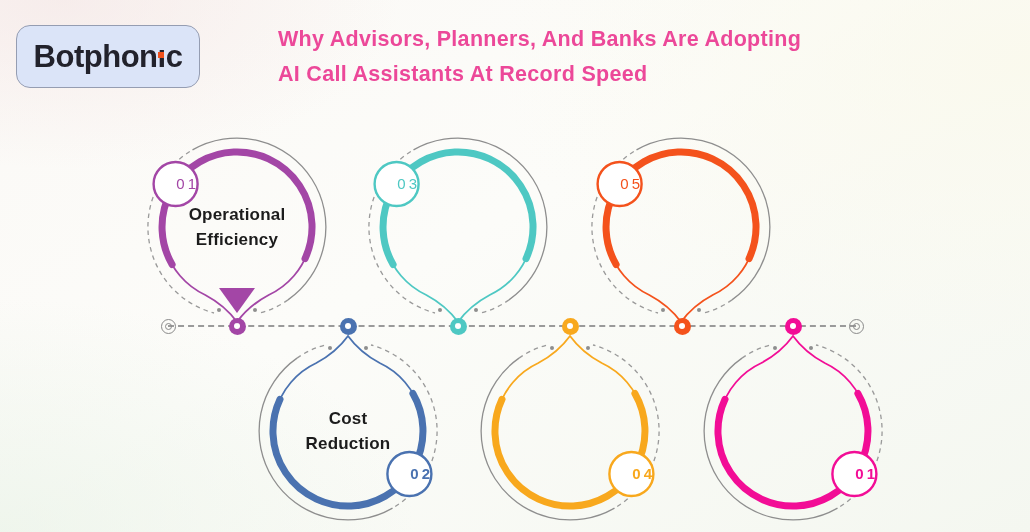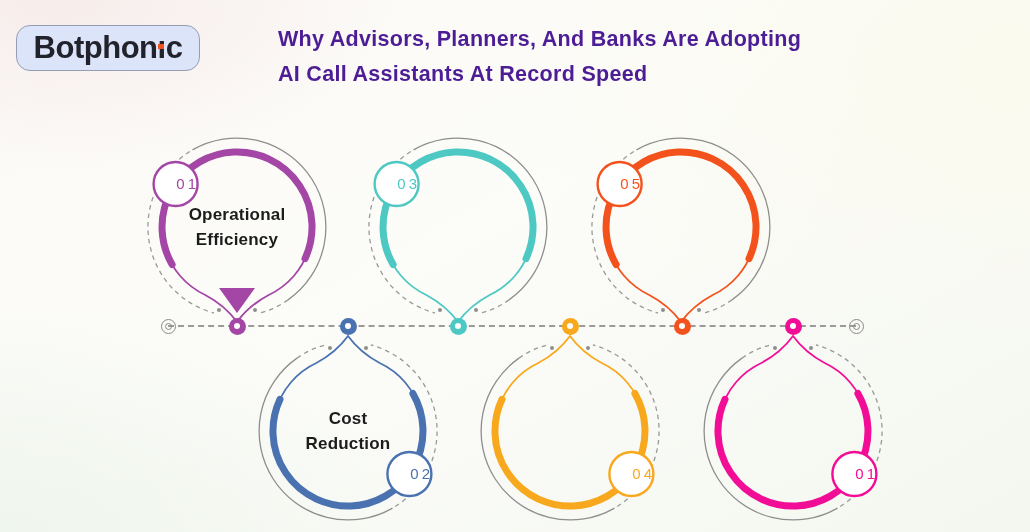--- a/index.html
+++ b/index.html
@@ -9,35 +9,35 @@
     position:relative;
     background:
       radial-gradient(ellipse 520px 260px at 6% 0%, rgba(243,226,226,.55), transparent 65%),
       radial-gradient(ellipse 640px 360px at 0% 100%, rgba(228,240,226,.55), transparent 65%),
       radial-gradient(ellipse 760px 420px at 100% 12%, rgba(250,249,236,.85), transparent 70%),
       linear-gradient(150deg,#fbf9f6 0%,#fcfcf9 45%,#f4f7f0 100%);
   }
 
   
   .logo {
-    position:absolute; left:16px; top:25px; width:184px; height:46px;
+    position:absolute; left:16px; top:25px; width:184px; height:63px;
     background:#dbe4f8; border:1.5px solid #959db2; border-radius:14px;
     display:flex; align-items:center; justify-content:center;
   }
   .logo-text {
     font-size:31px; font-weight:700; color:#22222c; letter-spacing:-0.5px;
   }
   .dotless-i { position:relative; display:inline-block; }
   .i-dot { position:absolute; left:0.5px; bottom:17px; width:5.5px; height:5.5px; }
 
   
   .title {
     position:absolute; left:278px; top:22px;
     font-size:21.5px; line-height:34.5px; font-weight:700;
-    color:#4c1d95; letter-spacing:0.3px; white-space:pre-line;
+    color:#ec4899; letter-spacing:0.3px; white-space:pre-line;
   }
 
   
   .tl-line { position:absolute; left:168px; top:325px; width:688px; height:0;
     border-top:2px dashed #9a9a9a; }
   .tl-end { position:absolute; top:318.5px; width:15px; height:15px;
     border:1.6px solid #8a8a8a; border-radius:50%;
     display:flex; align-items:center; justify-content:center; background:transparent; }
   .tl-end-inner { width:7px; height:7px; border:1.6px solid #8a8a8a; border-radius:50%; }
   .tl-end.start { left:160.5px; }
@@ -60,21 +60,21 @@
   #item-02 { left:253px; top:328px; }
   #item-04 { left:475px; top:328px; }
   #item-06 { left:698px; top:328px; }
 
   .num {
     position:absolute; width:47px; height:32px; line-height:32px;
     text-align:right; font-size:15px; letter-spacing:3px; padding-left:3px;
     color:currentColor;
   }
   .item[data-row="top"]    .num { left:10px;  top:38px; }
-  .item[data-row="bottom"] .num { left:133px; top:130px; }
+  .item[data-row="bottom"] .num { left:133px; top:130px;font-weight:bold; }
 
   .label {
     position:absolute; left:20px; width:150px; height:146px;
     display:flex; align-items:center; justify-content:center;
     text-align:center; font-size:17px; line-height:25.5px; font-weight:700;
     color:#1c1c1c; white-space:pre-line; letter-spacing:0.2px;
   }
   .item[data-row="top"]    .label { top:24px; }
   .item[data-row="bottom"] .label { top:30px; }
 </style>

